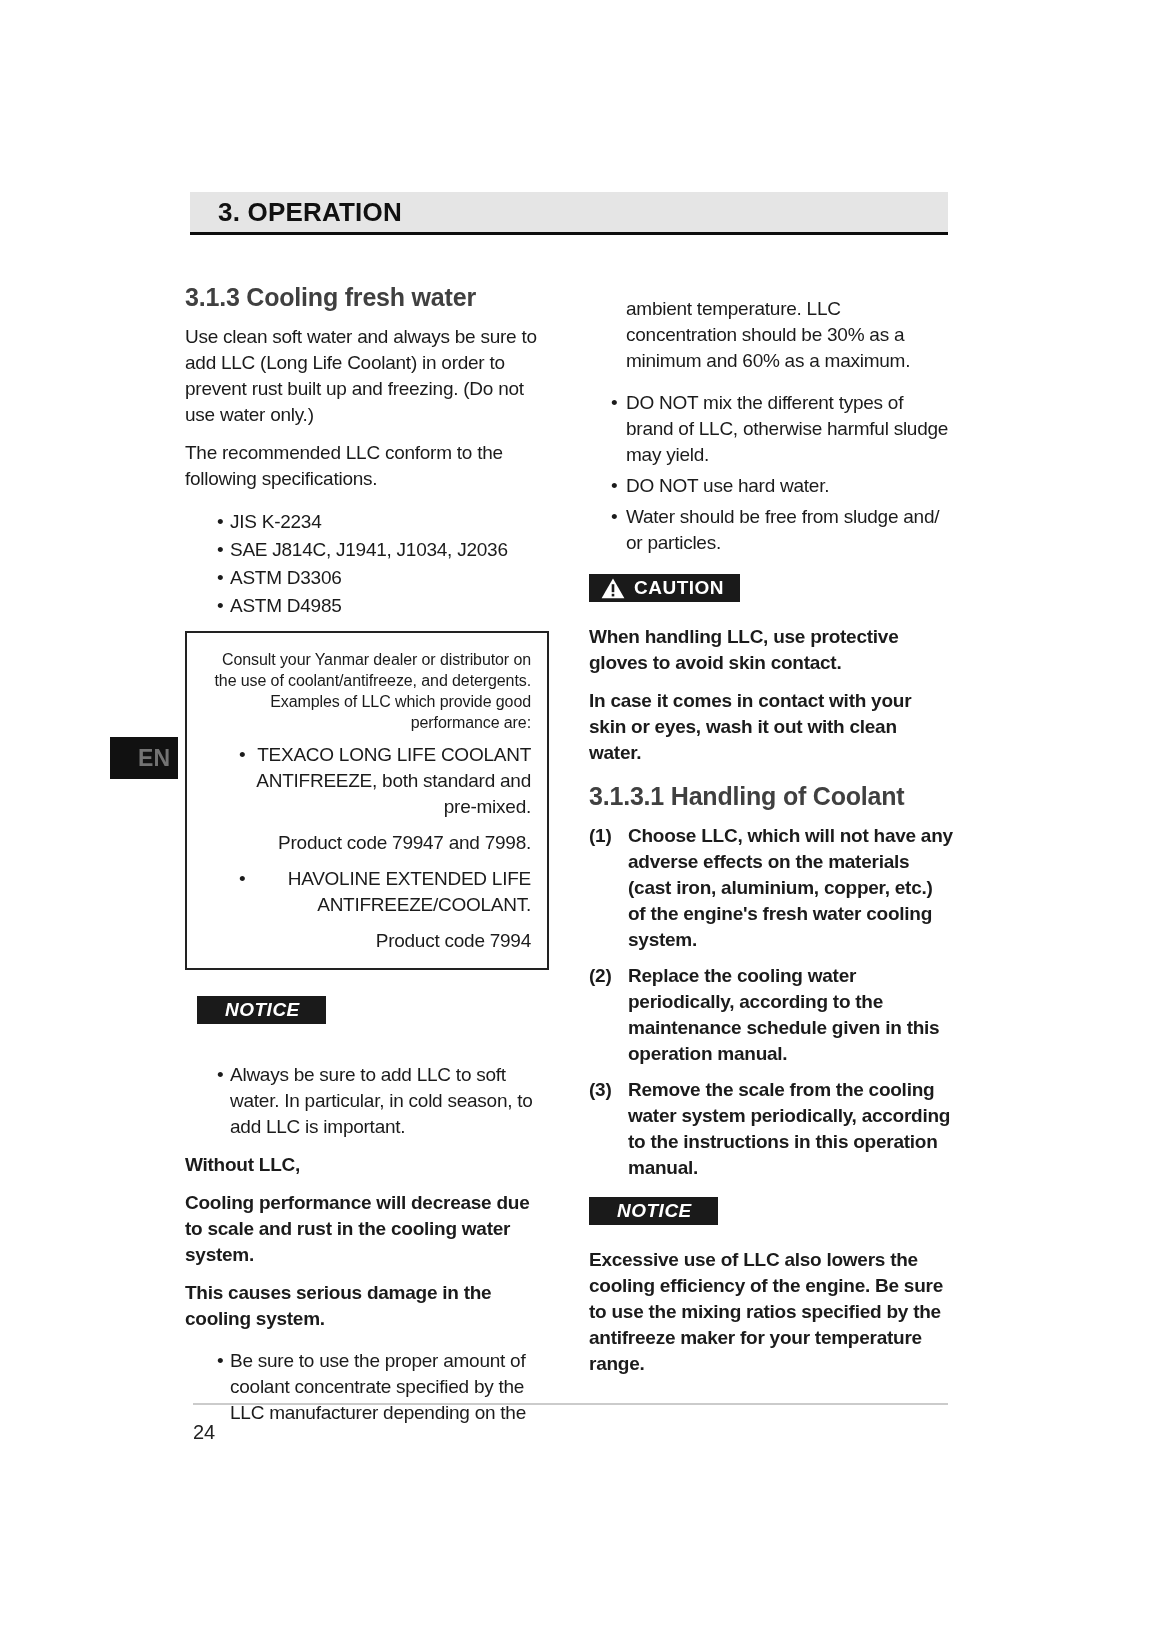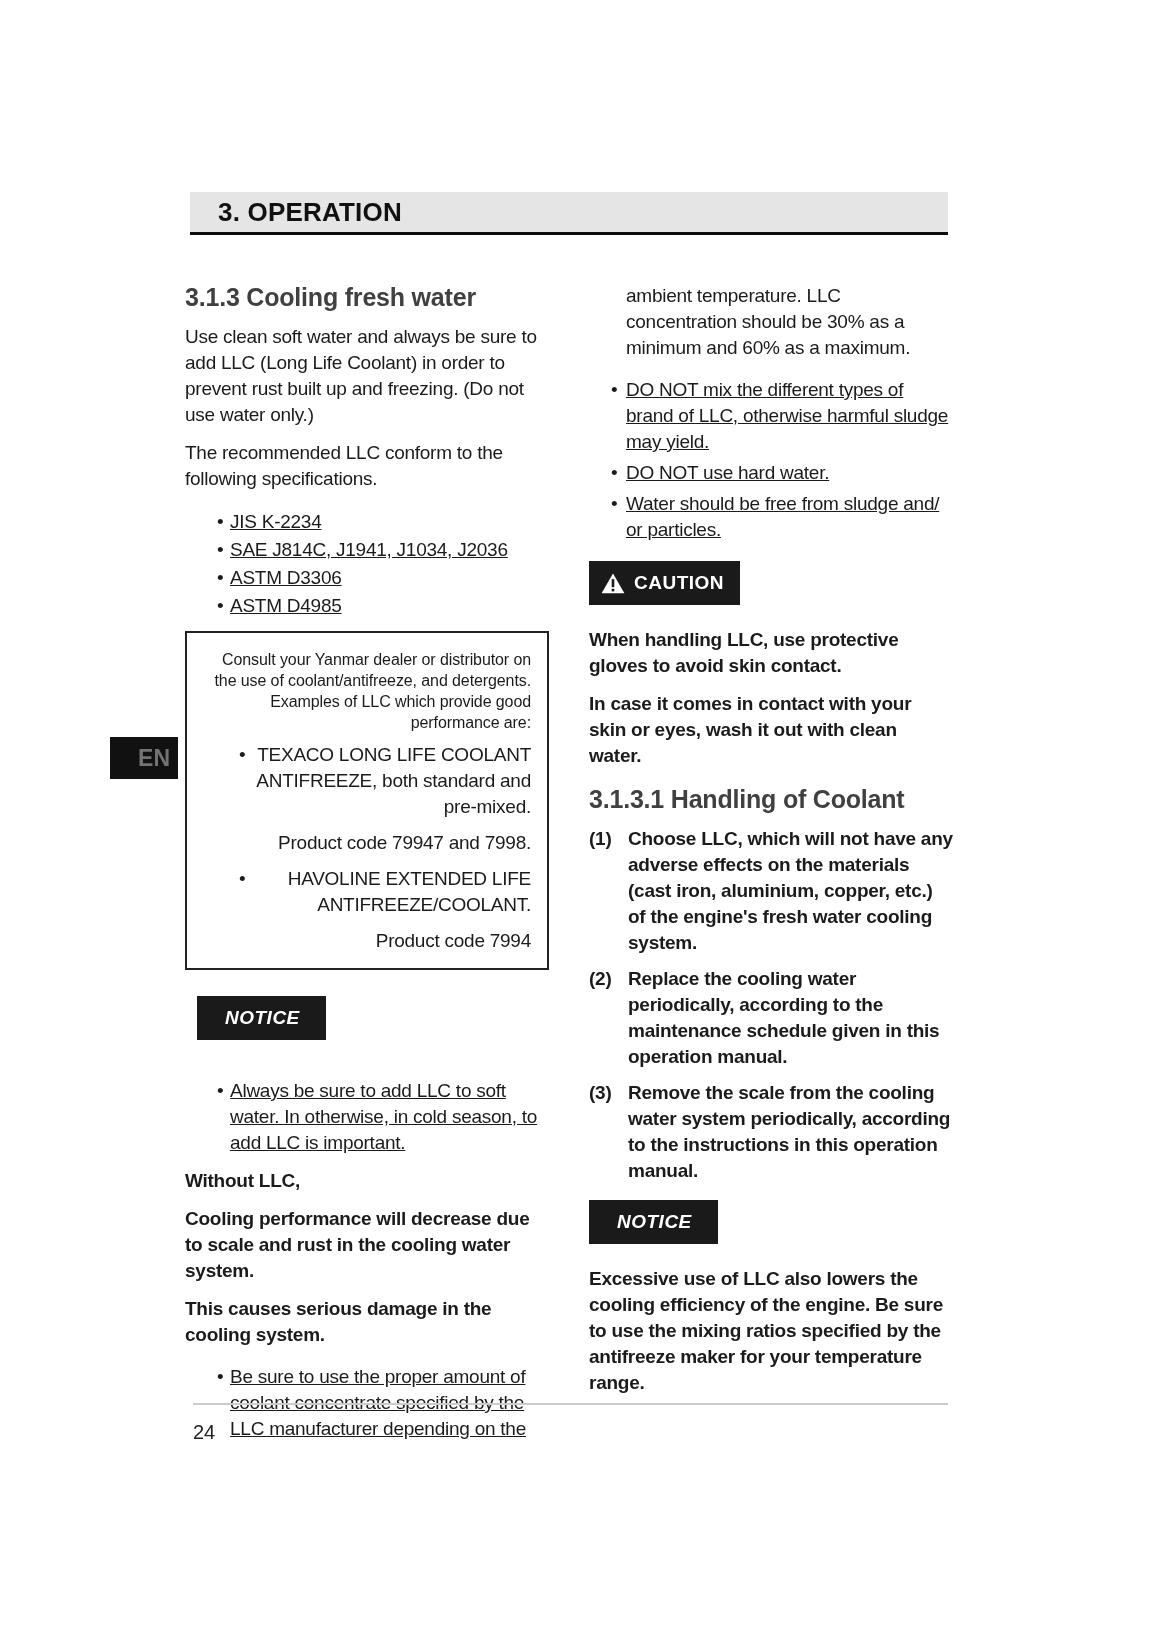--- a/index.html
+++ b/index.html
@@ -21,44 +21,44 @@
     background:#111;color:#737373;display:flex;align-items:center;justify-content:flex-end;
     box-sizing:border-box;padding-right:8px;font-size:23px;font-weight:bold;
   }
   
   .col{position:absolute;top:283px;width:364px;}
   .col-left{left:185px;}
   .col-right{left:589px;}
   h3.sec{font-size:25px;font-weight:bold;margin:0 0 12px;color:#404040;letter-spacing:-.2px;}
   p.body{font-size:19px;line-height:26px;margin:0 0 12px;letter-spacing:-.25px;}
   p.b{font-weight:bold;}
-  ul.blist{list-style:none;margin:16px 0 12px;padding:0;text-decoration:underline;}
+  ul.blist{list-style:none;margin:16px 0 12px;padding:0;}
   ul.blist li{position:relative;font-size:19px;line-height:26px;letter-spacing:-.25px;margin:0 0 5px;}
   ul.specs li{padding-left:45px;line-height:27px;margin:0 0 1px;}
   ul.specs li::before{content:"\2022";position:absolute;left:32px;}
   ul.left-bul li{padding-left:45px;}
   ul.left-bul li::before{content:"\2022";position:absolute;left:32px;}
   ul.right-bul li{padding-left:37px;}
   ul.right-bul li::before{content:"\2022";position:absolute;left:22px;}
-  p.cont{padding-left:37px;}
+  p.cont{padding-left:37px;margin-top:13px;}
   
   .dbox{
     border:2px solid #222;box-sizing:border-box;width:364px;
     padding:16px 16px 12px 27px;margin:0 0 20px;text-align:right;
   }
   .dbox .small{font-size:16px;line-height:21px;margin:0 0 9px;letter-spacing:-.1px;}
   .dbox ul{list-style:none;margin:0 0 10px;padding:0;}
   .dbox ul li{position:relative;padding-left:38px;font-size:19px;line-height:26px;letter-spacing:-.25px;}
   .dbox ul li::before{content:"\2022";position:absolute;left:25px;}
   .dbox p.code{font-size:19px;line-height:26px;margin:0 0 10px;letter-spacing:-.25px;}
   .dbox p.code:last-child{margin-bottom:2px;}
   
   .badge{
     background:#1a1a1a;color:#fff;display:inline-flex;align-items:center;
-    height:44px;box-sizing:border-box;font-size:19px;font-weight:bold;
+    height:28px;box-sizing:border-box;font-size:19px;font-weight:bold;
     margin:6px 0 22px;
   }
   .badge.notice{padding:0 26px 0 28px;font-style:italic;letter-spacing:.5px;justify-content:center;}
   .badge.caution{padding:0 16px 0 12px;letter-spacing:.5px;}
   .badge.caution svg{margin-right:9px;display:block;}
   .badge.nleft{margin-left:12px;}
   
   .numitem{display:flex;font-size:19px;line-height:26px;font-weight:bold;
     letter-spacing:-.25px;margin:0 0 10px;}
   .numitem .num{width:39px;flex-shrink:0;}
@@ -102,21 +102,21 @@
       <li>HAVOLINE EXTENDED LIFE ANTIFREEZE/COOLANT.</li>
     </ul>
     <p class="code">Product code 7994</p>
   </div>
 
   <div class="badge notice nleft">
     <span>NOTICE</span>
   </div>
 
   <ul class="blist left-bul">
-    <li>Always be sure to add LLC to soft water. In otherwise, in cold season, to add LLC is important.</li>
+    <li>Always be sure to add LLC to soft water. In particular, in cold season, to add LLC is important.</li>
   </ul>
 
   <p class="body b">Without LLC,</p>
   <p class="body b">Cooling performance will decrease due to scale and rust in the cooling water system.</p>
   <p class="body b">This causes serious damage in the cooling system.</p>
 
   <ul class="blist left-bul">
     <li>Be sure to use the proper amount of coolant concentrate specified by the LLC manufacturer depending on the</li>
   </ul>
 </div>

